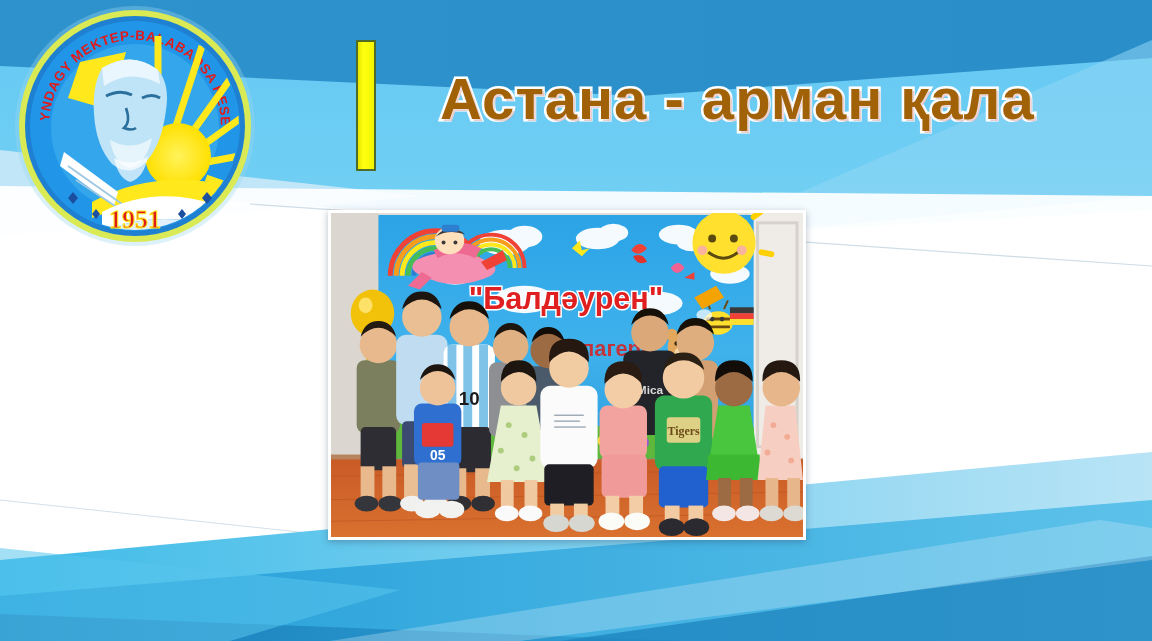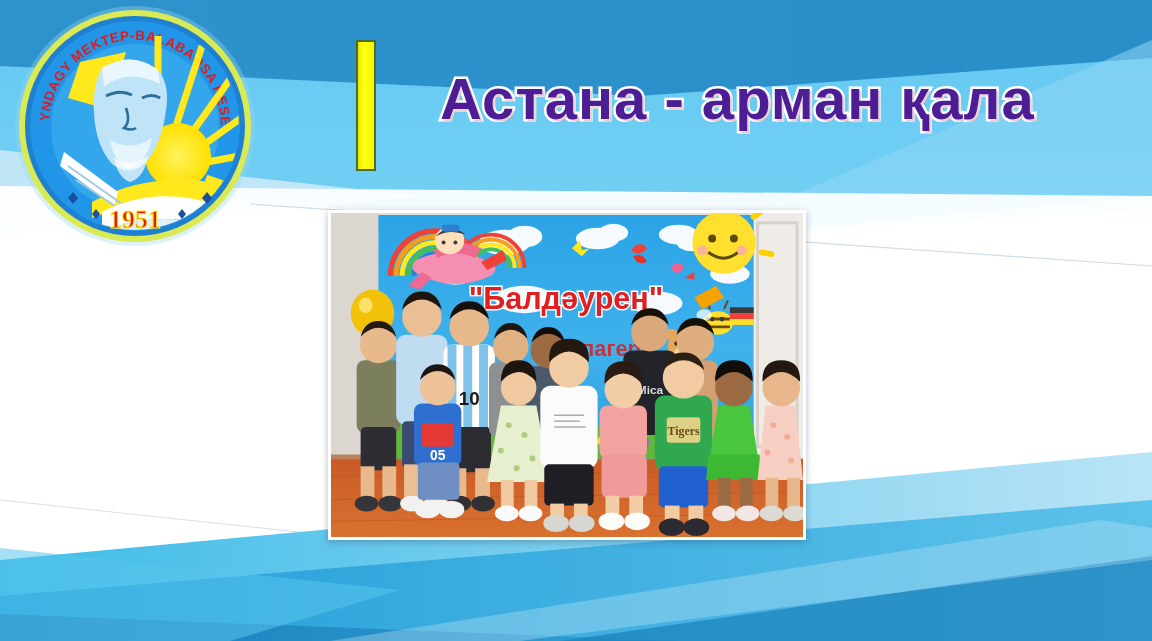--- a/index.html
+++ b/index.html
@@ -25,21 +25,21 @@
     position:absolute;left:356px;top:40px;width:20px;height:131px;
     background:linear-gradient(90deg,#e8e800 0%,#ffff12 35%,#f5f500 100%);
     border:2px solid #4f6b2a;
     box-sizing:border-box;
   }
   .title{
     position:absolute;left:440px;top:58px;width:600px;height:80px;
     display:flex;align-items:center;
     font-size:58px;font-weight:bold;
     letter-spacing:1px;
-    color:#4c1d95;
+    color:#a16207;
     -webkit-text-stroke:5px #ffffff;
     paint-order:stroke fill;
     text-shadow:
       0 0 3px #ffffff,
       2px 2px 0 rgba(150,0,0,.22);
     white-space:nowrap;
   }
 
   
   .photo{

